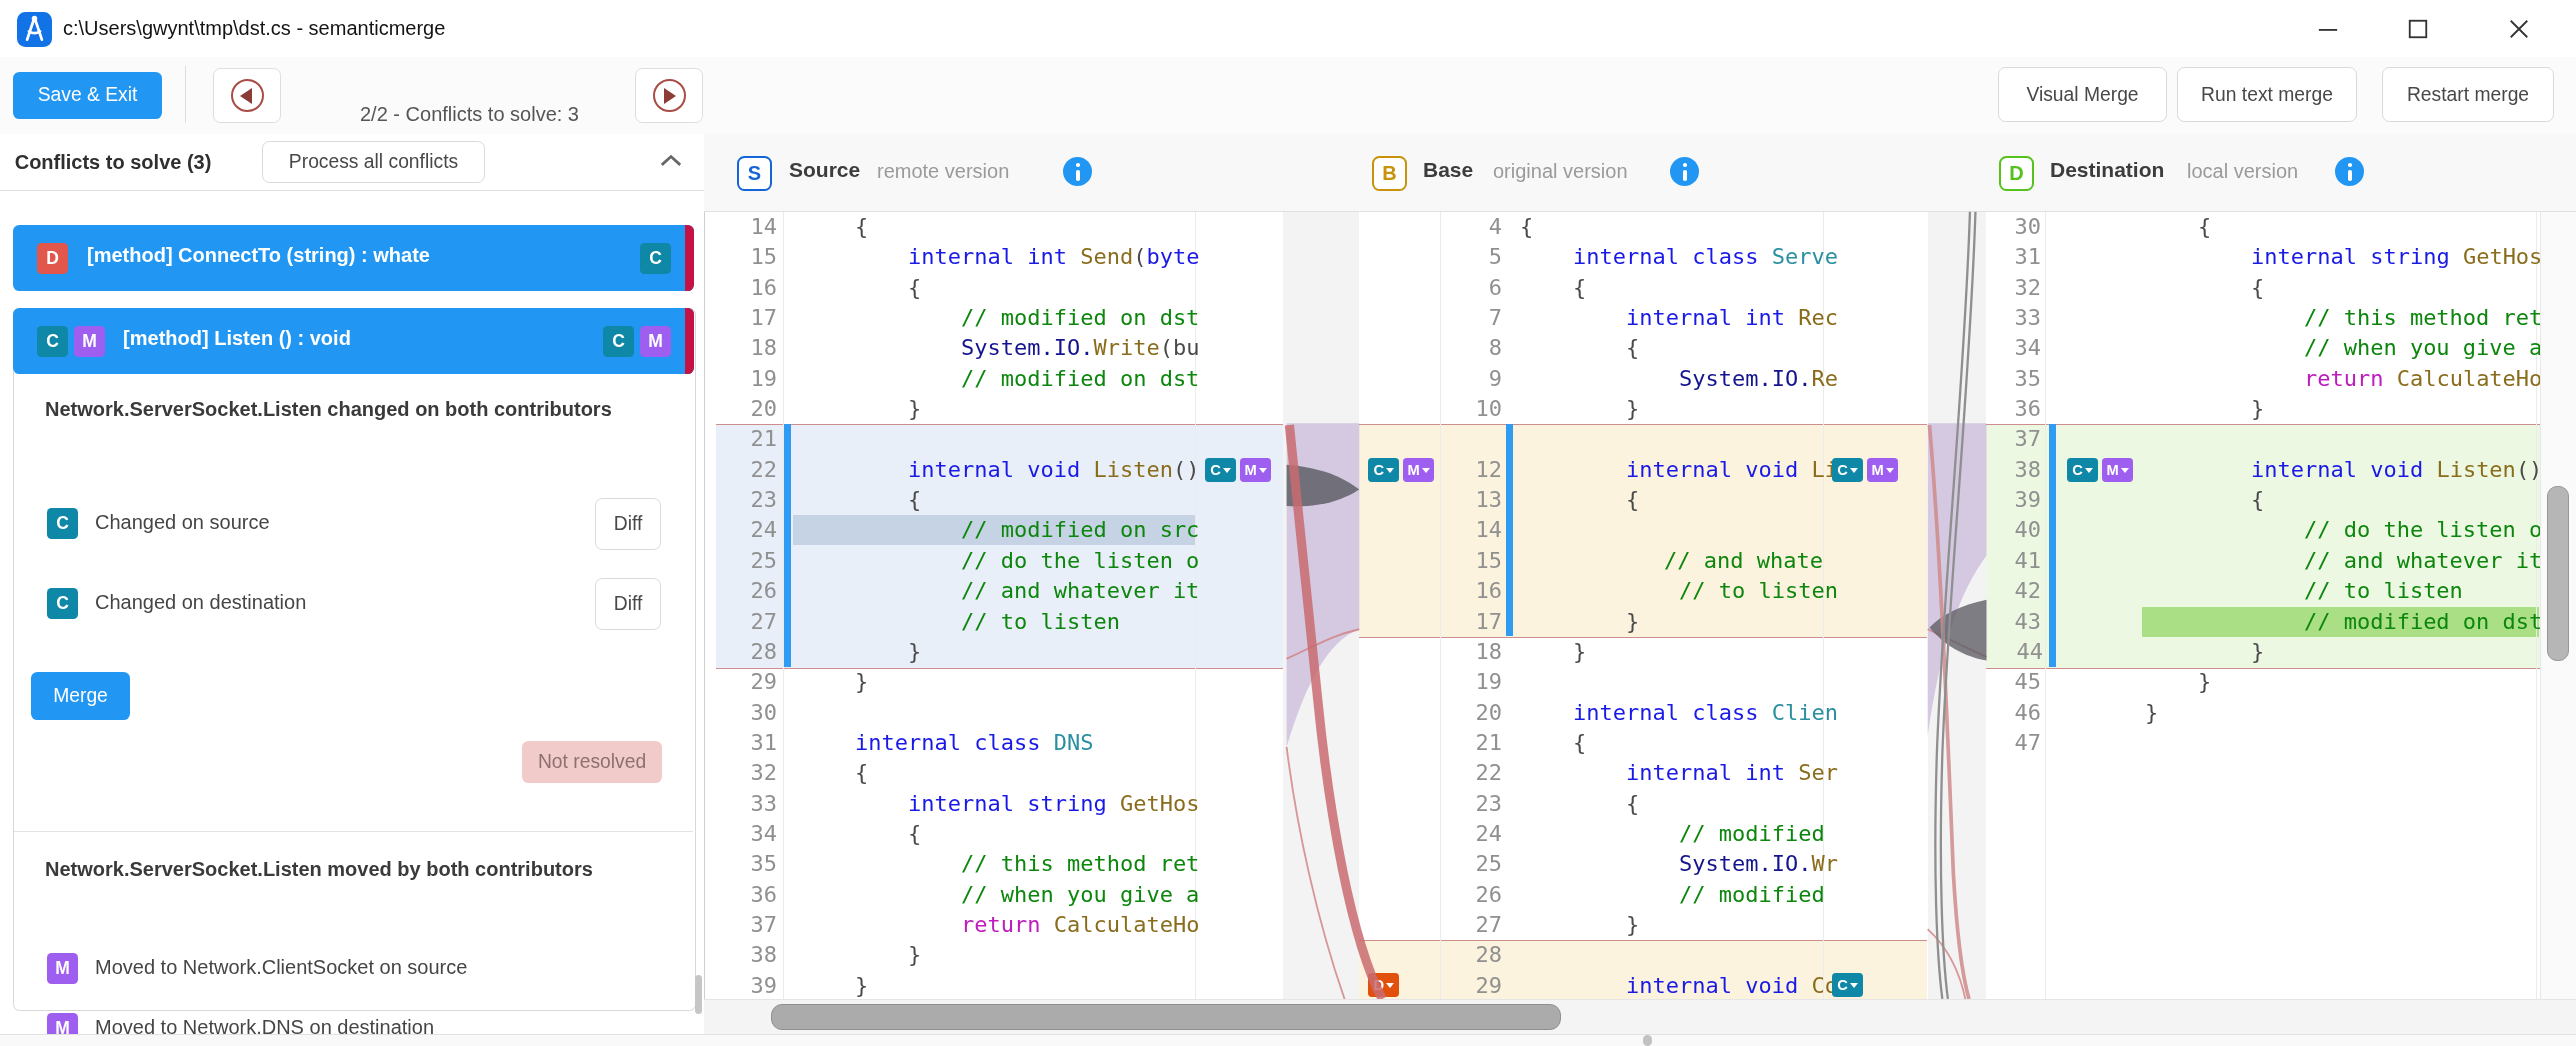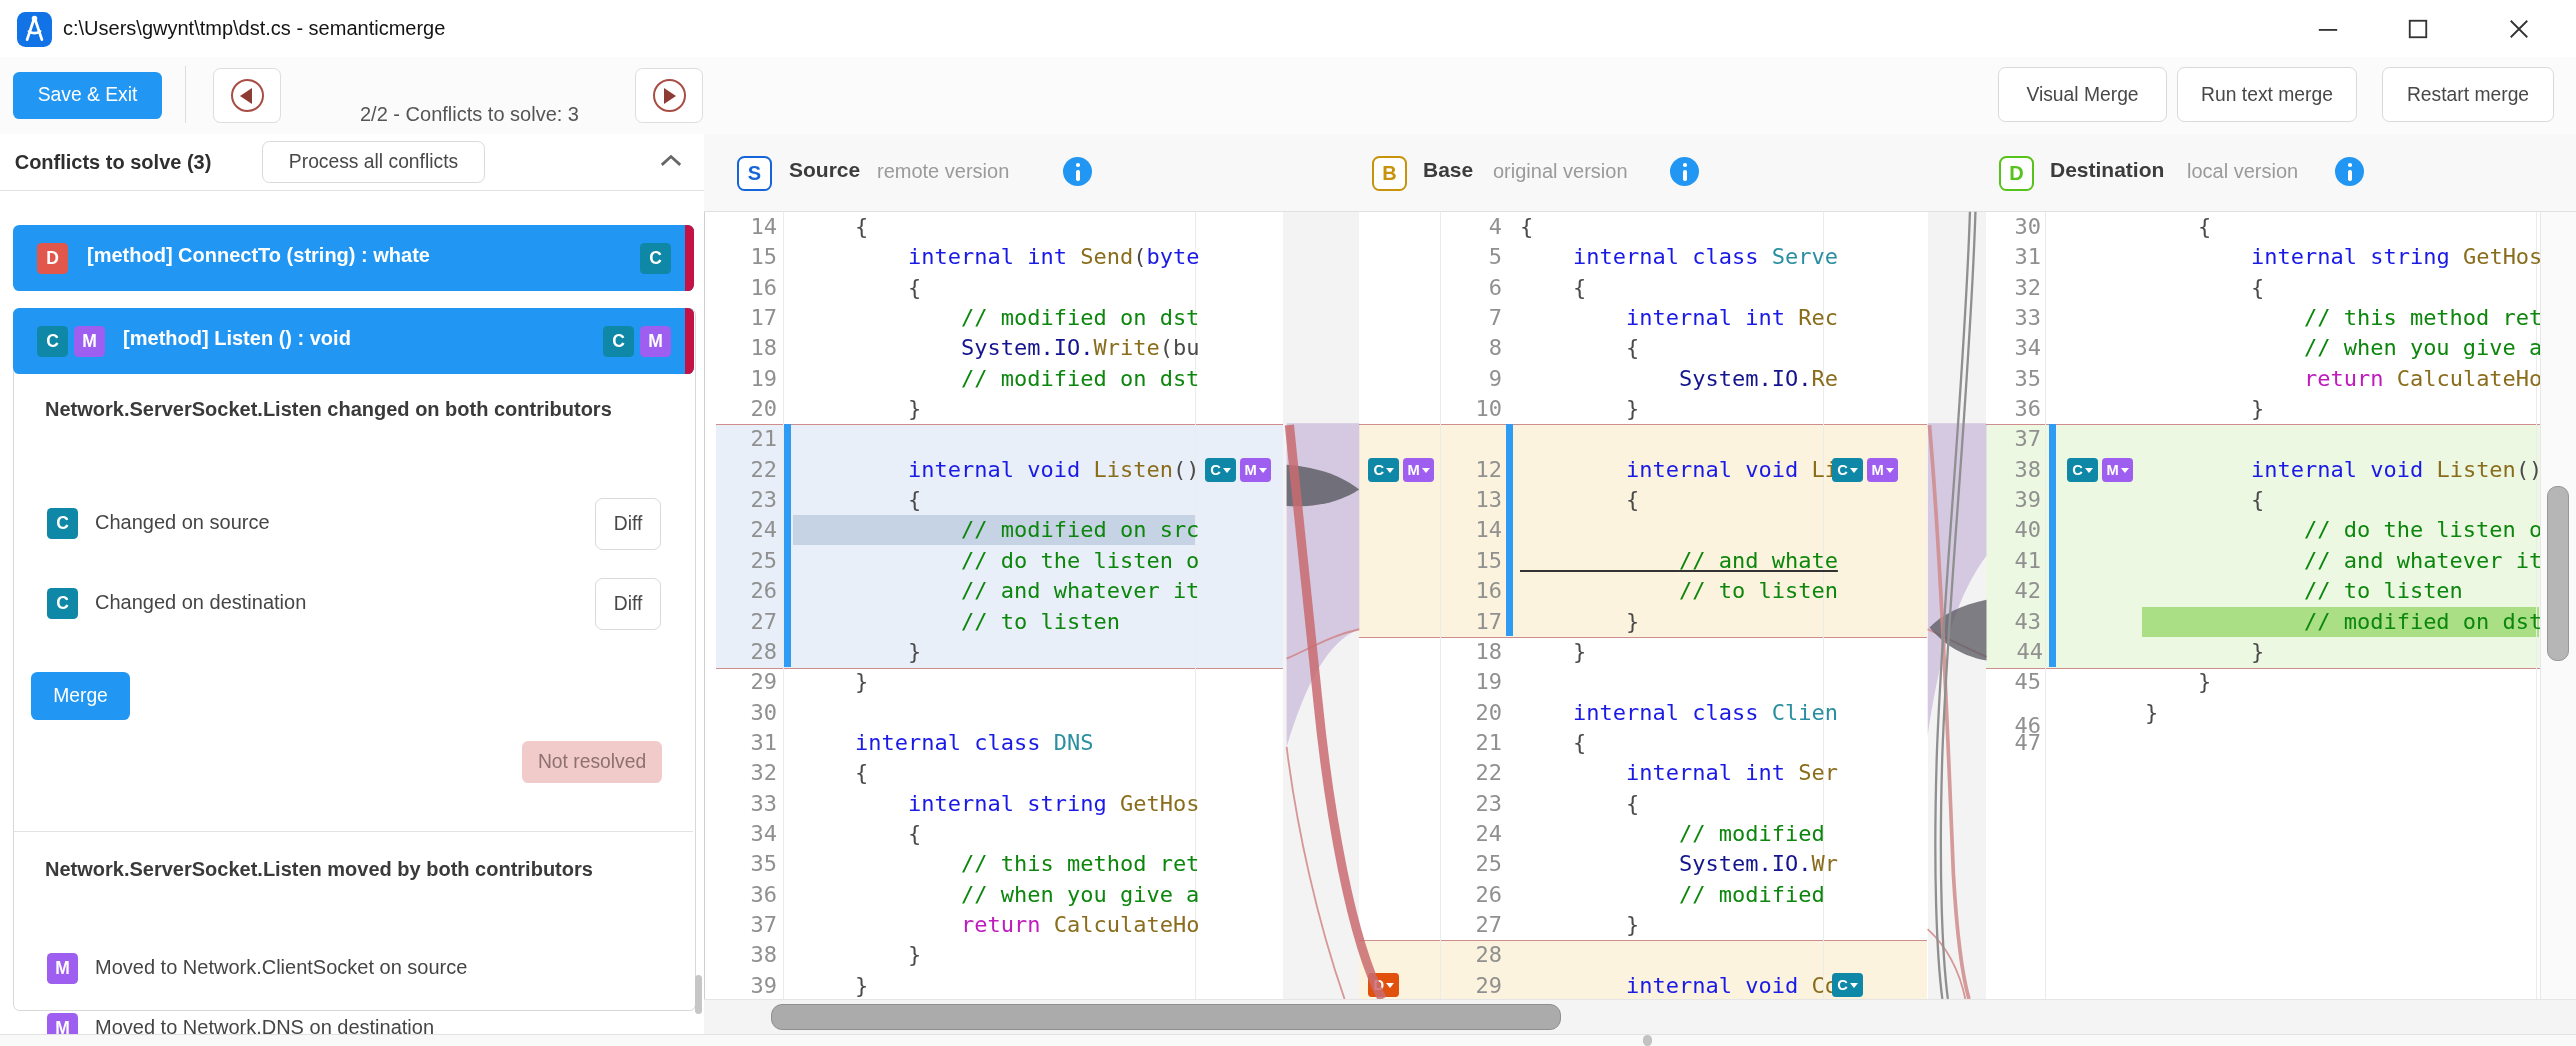--- a/index.html
+++ b/index.html
@@ -366,21 +366,21 @@
       </div>
       <div class="code-row" style="top: 273px;">
         <span class="lnum" style="left: 0px; width: 143px;">13</span>
         <span class="lcode" style="left: 161px; width: 407px;"><span class="tk-p">        {</span></span>
       </div>
       <div class="code-row" style="top: 303px;">
         <span class="lnum" style="left: 0px; width: 143px;">14</span>
       </div>
       <div class="code-row" style="top: 334px;">
         <span class="lnum" style="left: 0px; width: 143px;">15</span>
-        <span class="lcode" style="left: 161px; width: 407px; text-decoration: underline;"><span class="tk-p">            </span><span class="tk-c">// and whate</span></span>
+        <span class="lcode" style="left: 146px; width: 407px;"><span class="tk-p">            </span><span class="tk-c">// and whate</span></span>
       </div>
       <div class="code-row" style="top: 364px;">
         <span class="lnum" style="left: 0px; width: 143px;">16</span>
         <span class="lcode" style="left: 161px; width: 407px;"><span class="tk-p">            </span><span class="tk-c">// to listen</span></span>
       </div>
       <div class="code-row" style="top: 395px;">
         <span class="lnum" style="left: 0px; width: 143px;">17</span>
         <span class="lcode" style="left: 161px; width: 407px;"><span class="tk-p">        }</span></span>
       </div>
       <div class="code-row" style="top: 425px;">
@@ -520,21 +520,21 @@
       </div>
       <div class="code-row" style="top: 425px;">
         <span class="lnum" style="left: 2px; width: 55px;">44</span>
         <span class="lcode" style="left: 106px; width: 448px;"><span class="tk-p">            }</span></span>
       </div>
       <div class="code-row" style="top: 455px;">
         <span class="lnum" style="left: 0px; width: 55px;">45</span>
         <span class="lcode" style="left: 106px; width: 448px;"><span class="tk-p">        }</span></span>
       </div>
       <div class="code-row" style="top: 486px;">
-        <span class="lnum" style="left: 0px; width: 55px; margin-top: 13px;">46</span>
+        <span class="lnum" style="left: 0px; width: 55px;">46</span>
         <span class="lcode" style="left: 106px; width: 448px;"><span class="tk-p">    }</span></span>
       </div>
       <div class="code-row" style="top: 516px;">
         <span class="lnum" style="left: 0px; width: 55px;">47</span>
         <span class="lcode" style="left: 106px; width: 448px;"></span>
       </div>
       <div class="cbadge" style="background: rgb(15, 135, 166); left: 81px; top: 246px;">
         <span>C</span>
         <span class="car"></span>
       </div>

